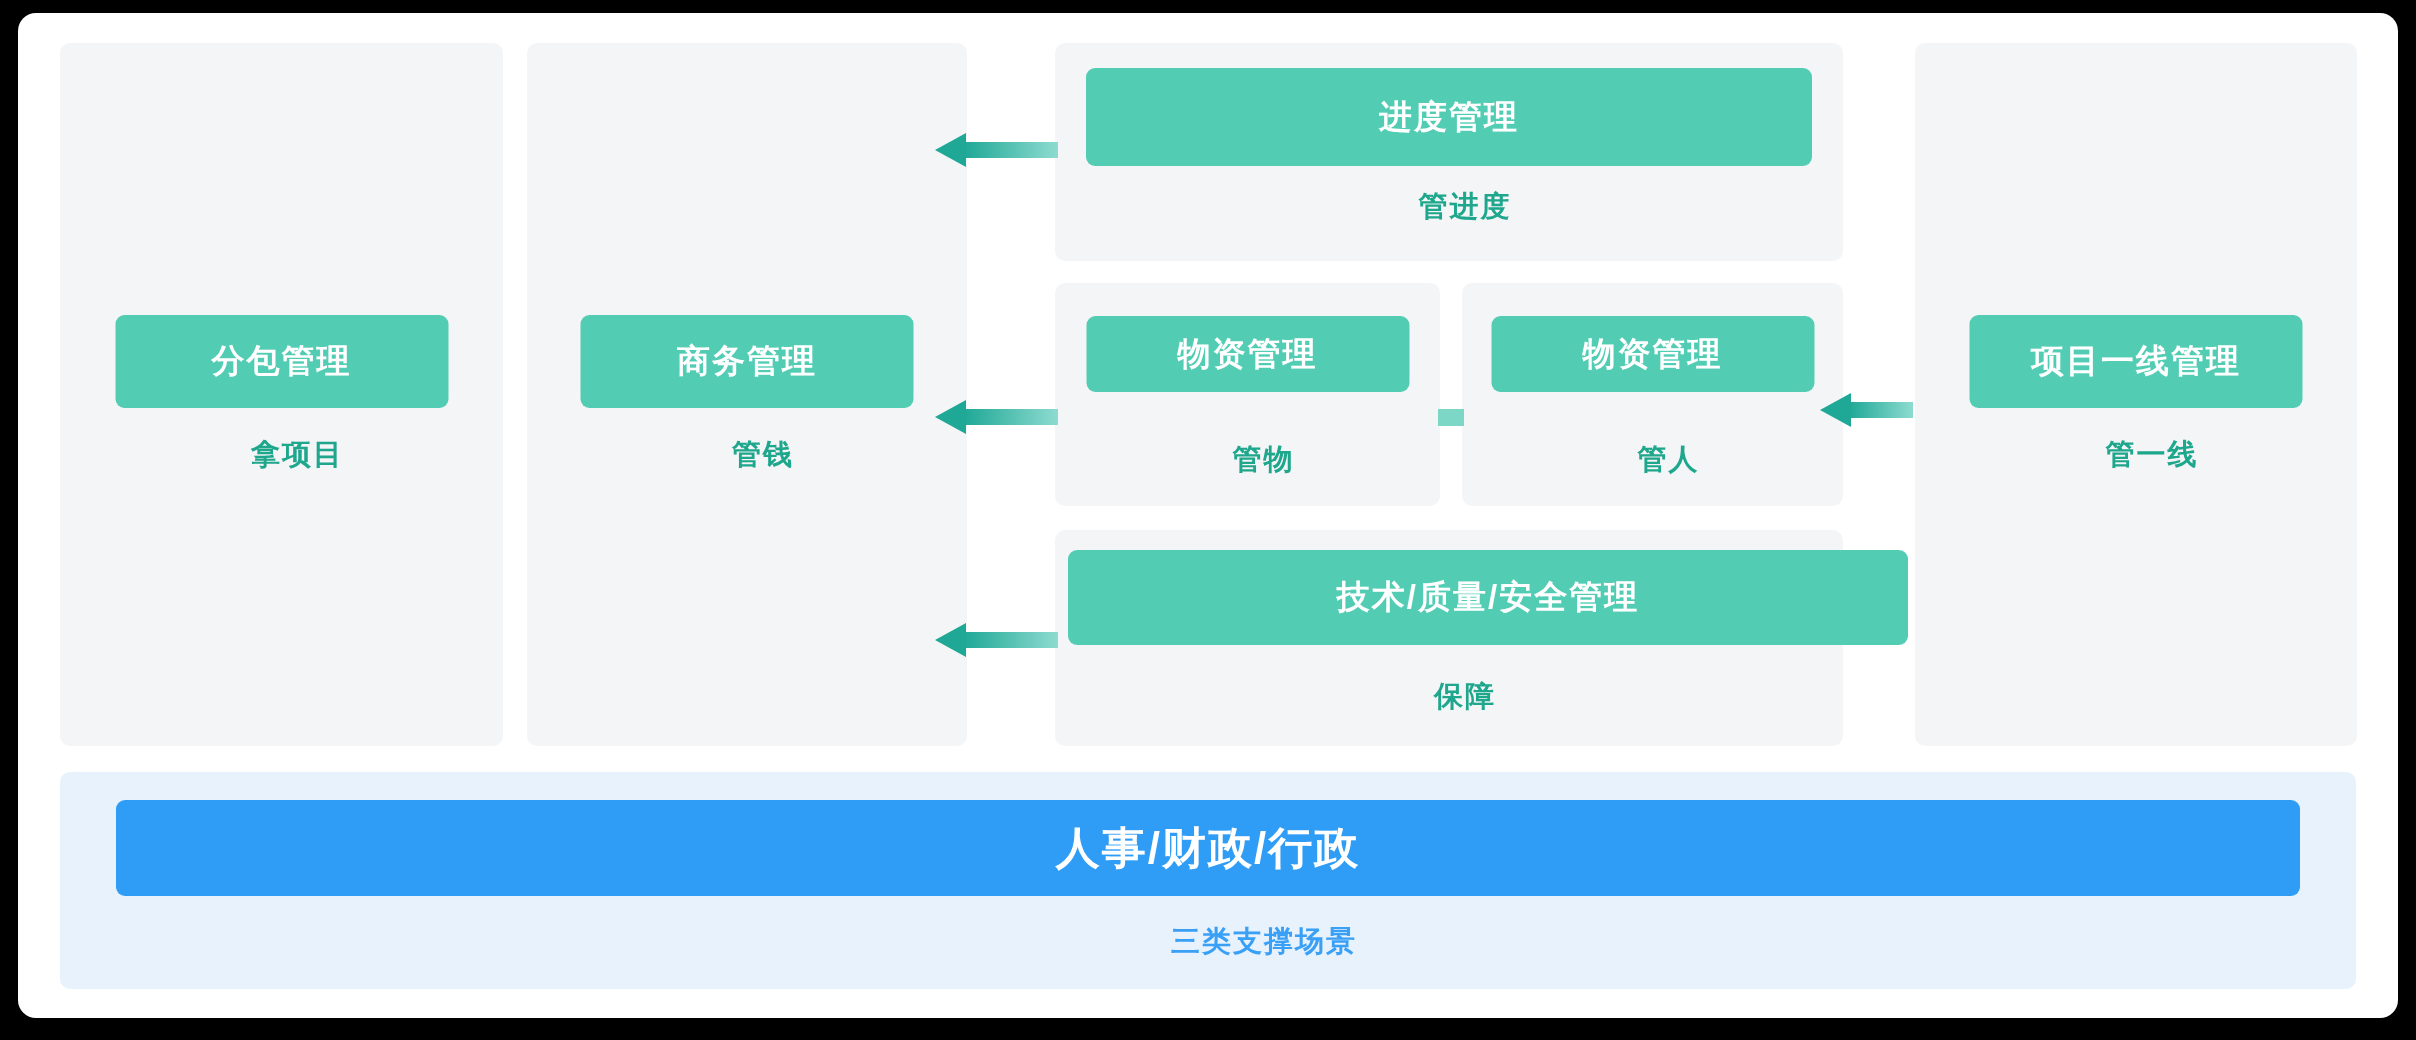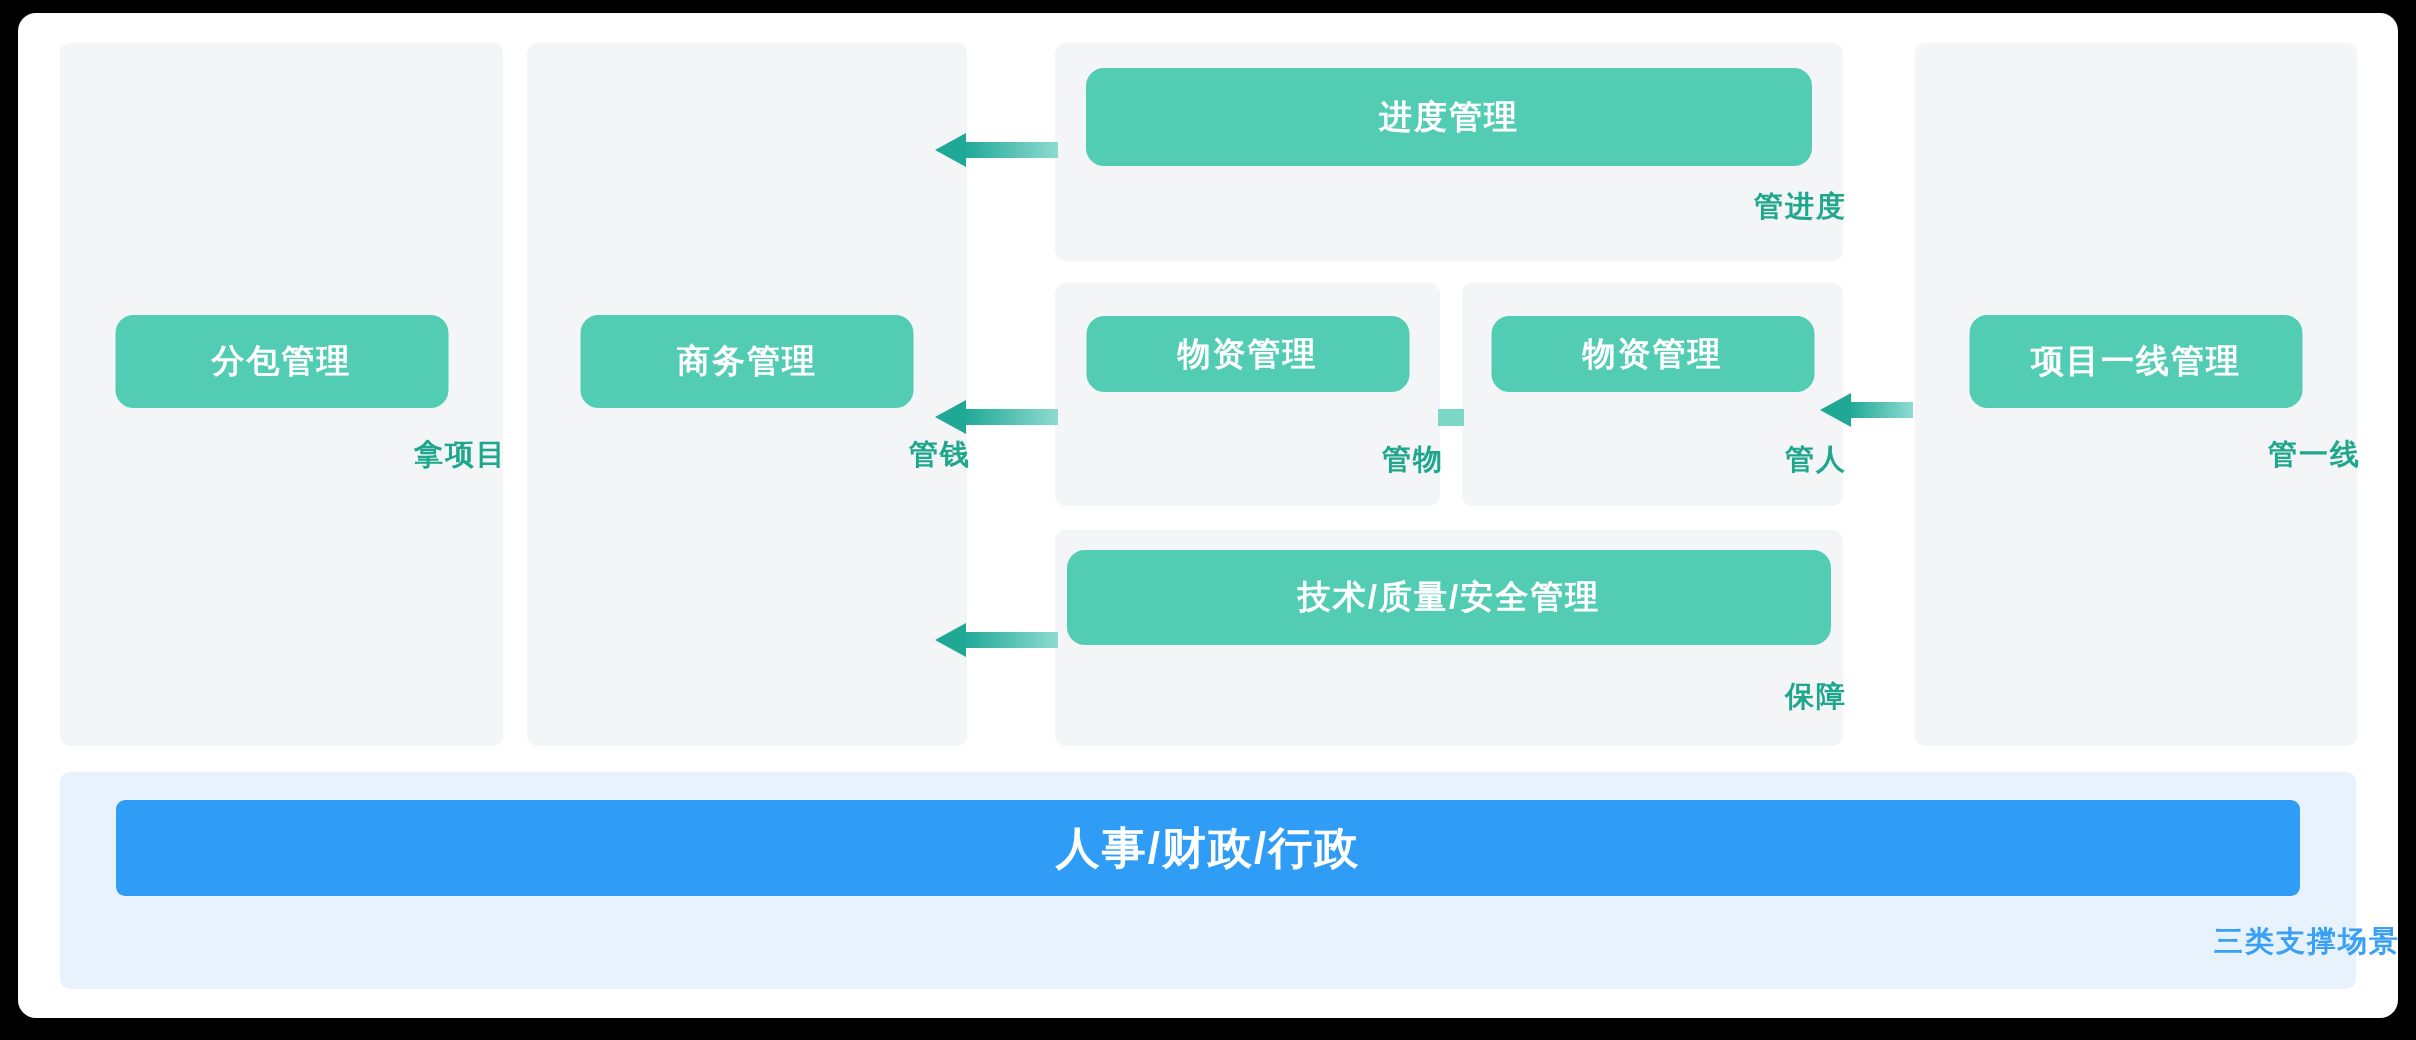--- a/index.html
+++ b/index.html
@@ -17,46 +17,46 @@
   }
   .card{
     position:absolute;left:18px;top:13px;width:2380px;height:1005px;
     background:var(--card-bg);border-radius:18px;
   }
   .panel{
     position:absolute;background:var(--panel-bg);border-radius:10px;
   }
   .node-btn{
     position:absolute;left:50%;transform:translateX(-50%);
-    background:var(--node-teal);border-radius:18px;
+    background:var(--node-teal);border-radius:9px;
     display:flex;align-items:center;justify-content:center;
     color:var(--node-text);font-size:33px;font-weight:600;letter-spacing:2px;
   }
   .caption{
-    position:absolute;left:4px;width:100%;height:36px;line-height:36px;
-    text-align:right;color:var(--caption-teal);
+    position:absolute;left:16px;width:100%;height:36px;line-height:36px;
+    text-align:center;color:var(--caption-teal);
     font-size:29px;font-weight:600;letter-spacing:2px;
   }
   
   .panel-marketing{left:42px;top:30px;width:443px;height:703px;}
   .panel-business{left:509px;top:30px;width:440px;height:703px;}
   .panel-progress{left:1037px;top:30px;width:788px;height:218px;}
   .panel-materials{left:1037px;top:270px;width:385px;height:223px;}
   .panel-subcontract{left:1444px;top:270px;width:381px;height:223px;}
   .panel-tech{left:1037px;top:517px;width:788px;height:216px;}
   .panel-frontline{left:1897px;top:30px;width:442px;height:703px;}
   .panel-marketing .node-btn,.panel-business .node-btn,.panel-frontline .node-btn{
     top:272px;width:333px;height:93px;
   }
   .panel-marketing .caption,.panel-business .caption,.panel-frontline .caption{top:393px;}
   .panel-progress .node-btn{top:25px;width:726px;height:98px;}
   .panel-progress .caption{top:145px;}
   .panel-materials .node-btn,.panel-subcontract .node-btn{top:33px;width:323px;height:76px;}
   .panel-materials .caption,.panel-subcontract .caption{top:158px;}
-  .panel-tech .node-btn{top:20px;width:764px;height:95px;}
+  .panel-tech .node-btn{top:20px;width:840px;height:95px;margin-left:39px;}
   .panel-tech .caption{top:148px;}
   
   .panel-support{
     position:absolute;left:42px;top:759px;width:2296px;height:217px;
     background:var(--support-bg);border-radius:10px;
   }
   .support-btn{
     position:absolute;left:50%;transform:translateX(-50%);
     top:28px;width:2184px;height:96px;
     background:var(--support-blue);border-radius:9px;

